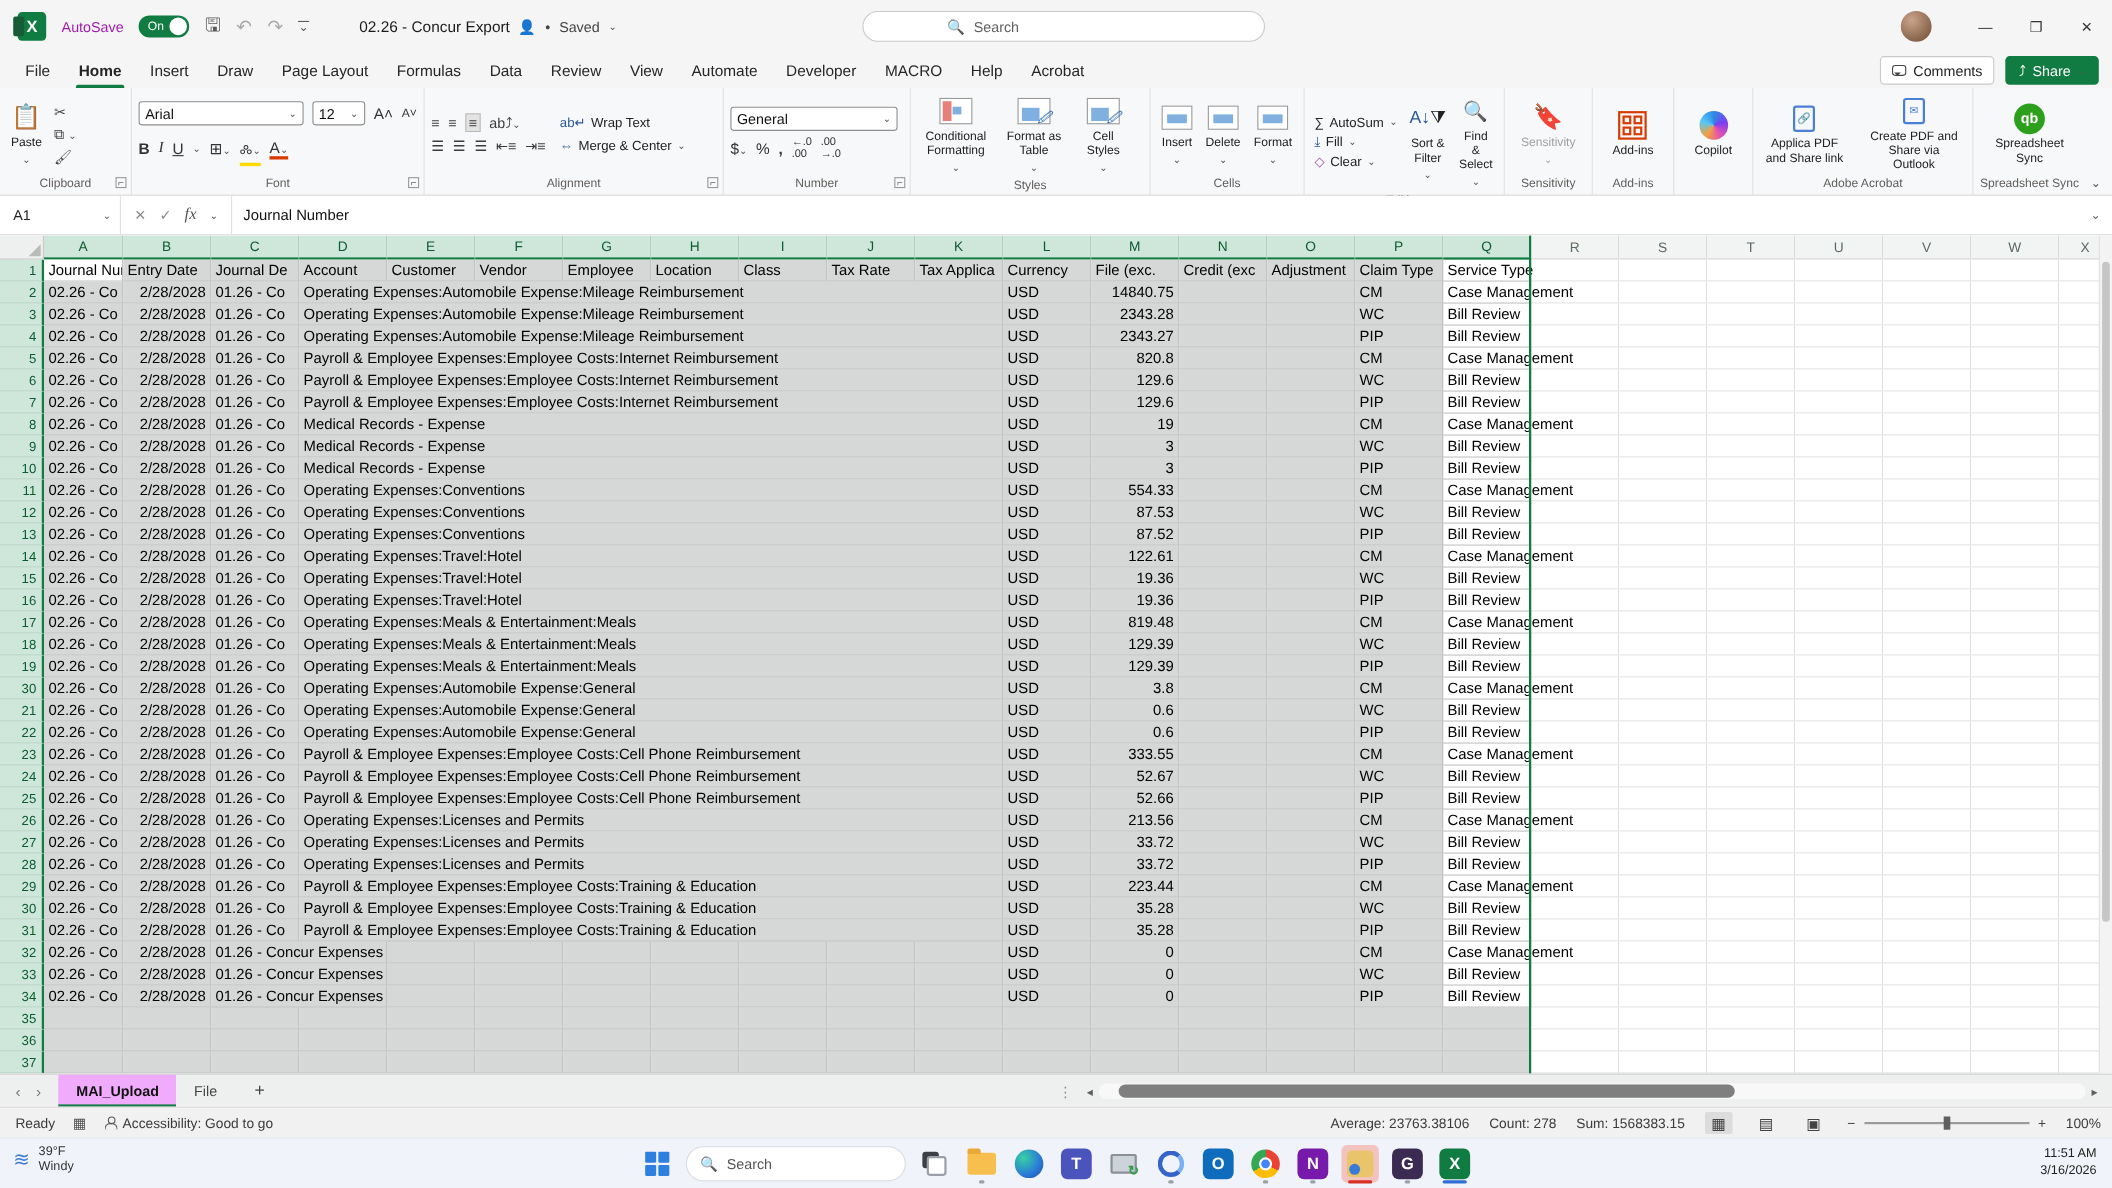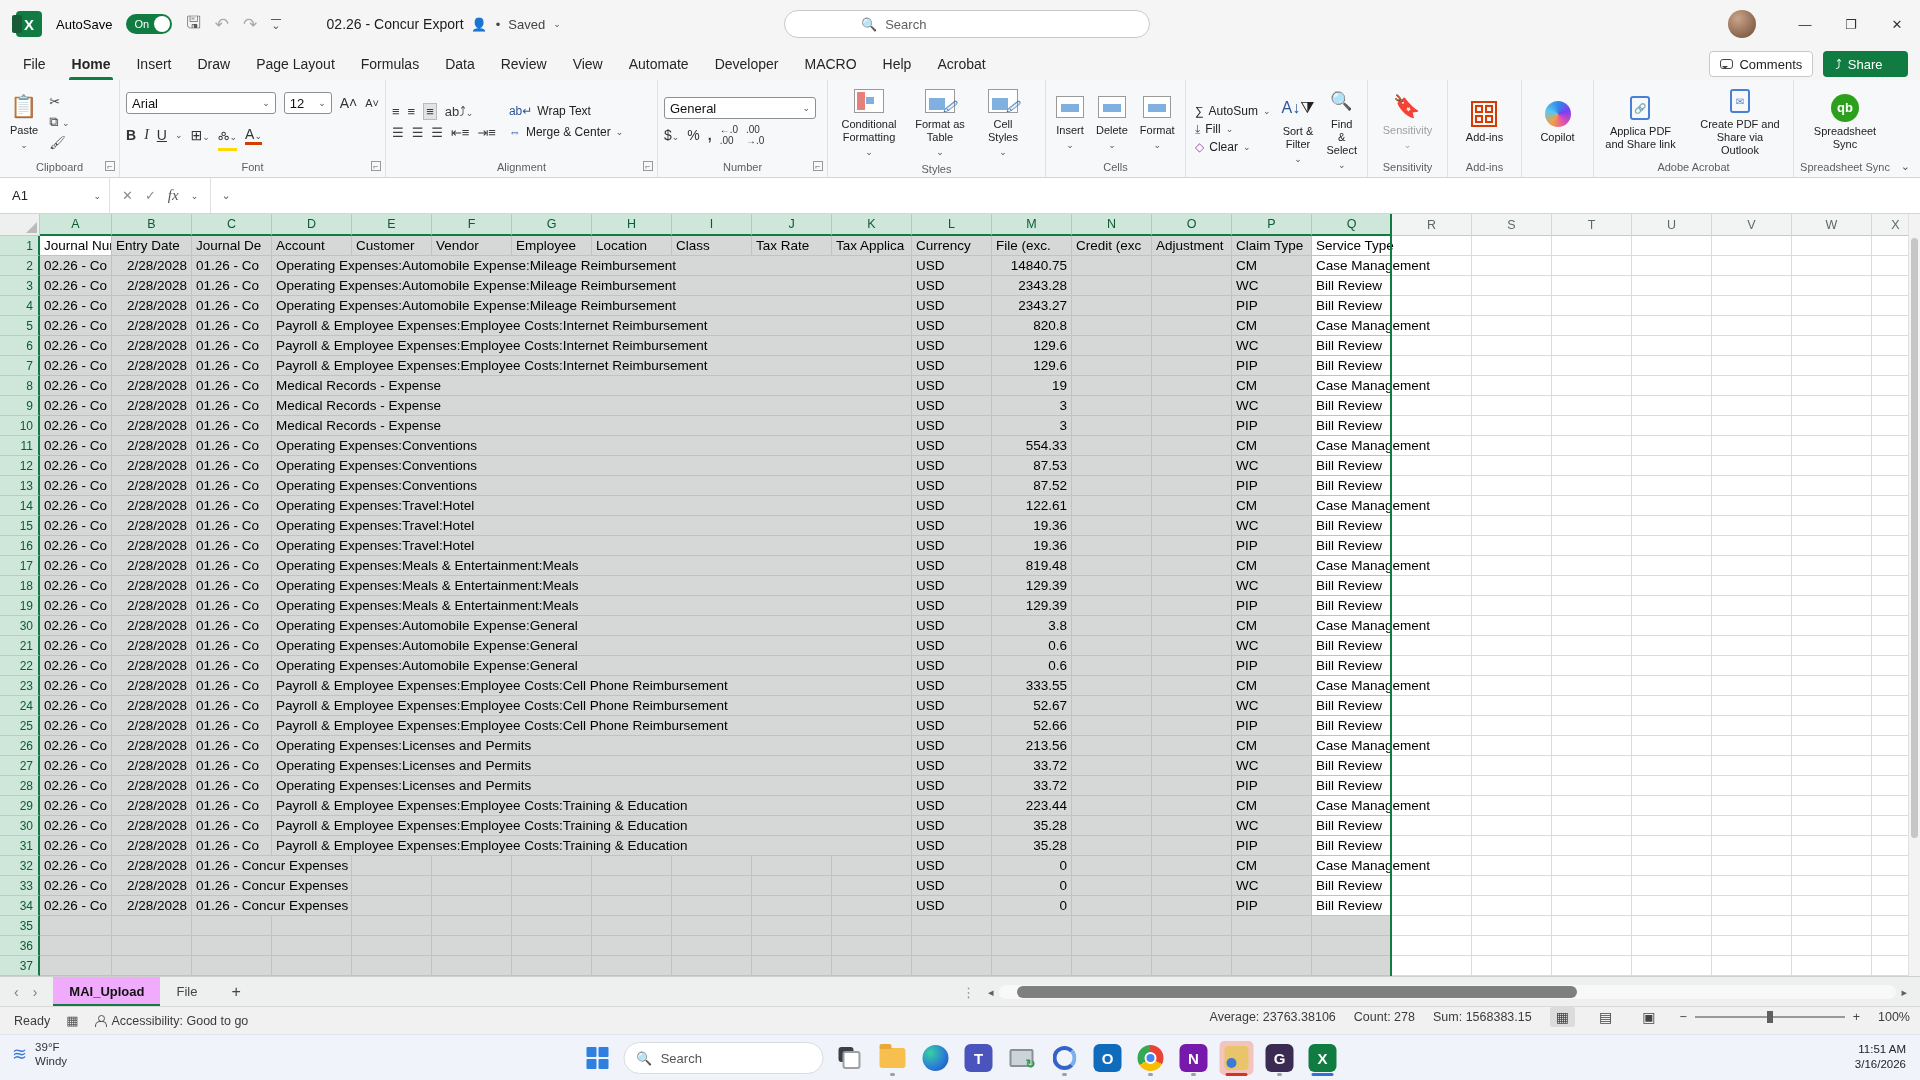--- a/index.html
+++ b/index.html
@@ -5,21 +5,21 @@
   * { box-sizing: border-box; margin: 0; padding: 0; }
   html,body { width:1920px; height:1080px; overflow:hidden; font-family:"Liberation Sans", sans-serif; background:#fff; }
   #app { position:absolute; inset:0; }
 
   
   .titlebar { position:absolute; left:0; top:0; width:1920px; height:48px; background:#f5f5f5; display:flex; align-items:center; }
   .qat { display:flex; align-items:center; gap:14px; padding-left:16px; }
   .xl-logo { width:26px; height:26px; background:#107c41; border-radius:4px; color:#fff; font-weight:bold; display:flex; align-items:center; justify-content:center; font-size:15px; position:relative; }
   .xl-logo::before { content:""; position:absolute; left:-4px; top:4px; width:10px; height:18px; background:#185c37; border-radius:2px; }
   .xl-logo span { position:relative; z-index:1; }
-  .autosave-lbl { font-size:13px; color:#000000; }
+  .autosave-lbl { font-size:13px; color:#a21caf; }
   .toggle { width:46px; height:20px; background:#107c41; border-radius:10px; position:relative; color:#fff; font-size:11px; display:flex; align-items:center; padding-left:8px; }
   .toggle .knob { position:absolute; right:2px; top:2px; width:16px; height:16px; border-radius:50%; background:#fff; }
   .qat-ico { font-size:17px; color:#5a5a5a; }
   .qat-ico.disabled { color:#a9a9a9; }
   .qat-sep { font-size:11px; color:#5a5a5a; border-top:1.5px solid #5a5a5a; line-height:8px; padding-top:1px; }
   .doc-cluster { display:flex; align-items:center; gap:8px; margin-left:46px; font-size:14px; color:#1b1b1b; }
   .presence { color:#555; font-size:13px; }
   .saved { color:#444; font-size:13px; }
   .tb-search { position:absolute; left:784px; top:10px; width:366px; height:28px; background:#fff; border:1px solid #c9c9c9; border-radius:14px; display:flex; align-items:center; gap:8px; padding-left:76px; font-size:13px; color:#616161; }
   .tb-right { position:absolute; right:0; top:0; height:48px; display:flex; align-items:center; }
@@ -109,21 +109,21 @@
   .sheettab.active { background:#f0abfc; color:#111; font-weight:bold; }
   .sheettab.active::after { content:""; position:absolute; left:0; right:0; bottom:0; height:3px; background:#107c41; }
   .addsheet { margin-left:18px; color:#444; font-size:16px; }
   .hscroll { position:absolute; right:8px; top:5px; width:950px; height:20px; display:flex; align-items:center; }
   .hs-dots { color:#8a8a8a; font-size:13px; margin-right:8px; }
   .hs-track { flex:1; height:14px; background:#f7f8f7; border-radius:7px; position:relative; }
   .hs-thumb { position:absolute; left:18px; top:1px; width:560px; height:12px; background:#7f7f7f; border-radius:6px; }
   .hs-arrow { color:#5f5f5f; font-size:11px; padding:0 5px; }
 
   
-  .statusbar { position:absolute; left:0; top:1006px; width:1920px; height:28px; background:#f1f1f1; border-top:1px solid #d9d9d9; display:flex; font-size:12.5px; color:#3b3b3b; }
+  .statusbar { position:absolute; left:0; top:1006px; width:1920px; height:28px; background:#f1f1f1; border-top:1px solid #d9d9d9; display:flex; align-items:center; font-size:12.5px; color:#3b3b3b; }
   .sb-left { display:flex; align-items:center; gap:16px; padding-left:14px; }
   .sb-ico { font-size:13px; color:#555; }
   .acc-person { display:inline-flex; align-items:center; gap:5px; }
   .person-glyph { width:12px; height:12px; position:relative; }
   .person-glyph::before { content:""; position:absolute; left:3.5px; top:0; width:5px; height:5px; border-radius:50%; border:1.5px solid #555; }
   .person-glyph::after { content:""; position:absolute; left:1px; bottom:0; width:10px; height:5px; border-radius:5px 5px 0 0; border:1.5px solid #555; border-bottom:none; }
   .sb-right { position:absolute; right:10px; display:flex; align-items:center; gap:18px; }
   .viewico { font-size:14px; color:#444; padding:2px 6px; }
   .viewico.on { background:#dcdcdc; border-radius:2px; }
   .zoomslider { display:flex; align-items:center; gap:8px; color:#444; }
@@ -495,20 +495,23 @@
     <div class="namebox">
         <span>A1</span>
         <span class="chev">⌄</span>
       </div>
     <div class="fx-cluster">
       <span>✕</span>
       <span>✓</span>
       <span class="fx">fx</span>
       <span class="chev">⌄</span>
     </div>
+    <div class="finput">
+        <span>Journal Number</span>
+      </div>
     <div class="fbar-chev">⌄</div>
   </div>
 
   <div id="grid">
     <div class="qline"></div>
     <div class="vscroll">
         <div class="thumb"></div>
       </div>
   <div class="hdr-row">
         <div class="corner"></div>

